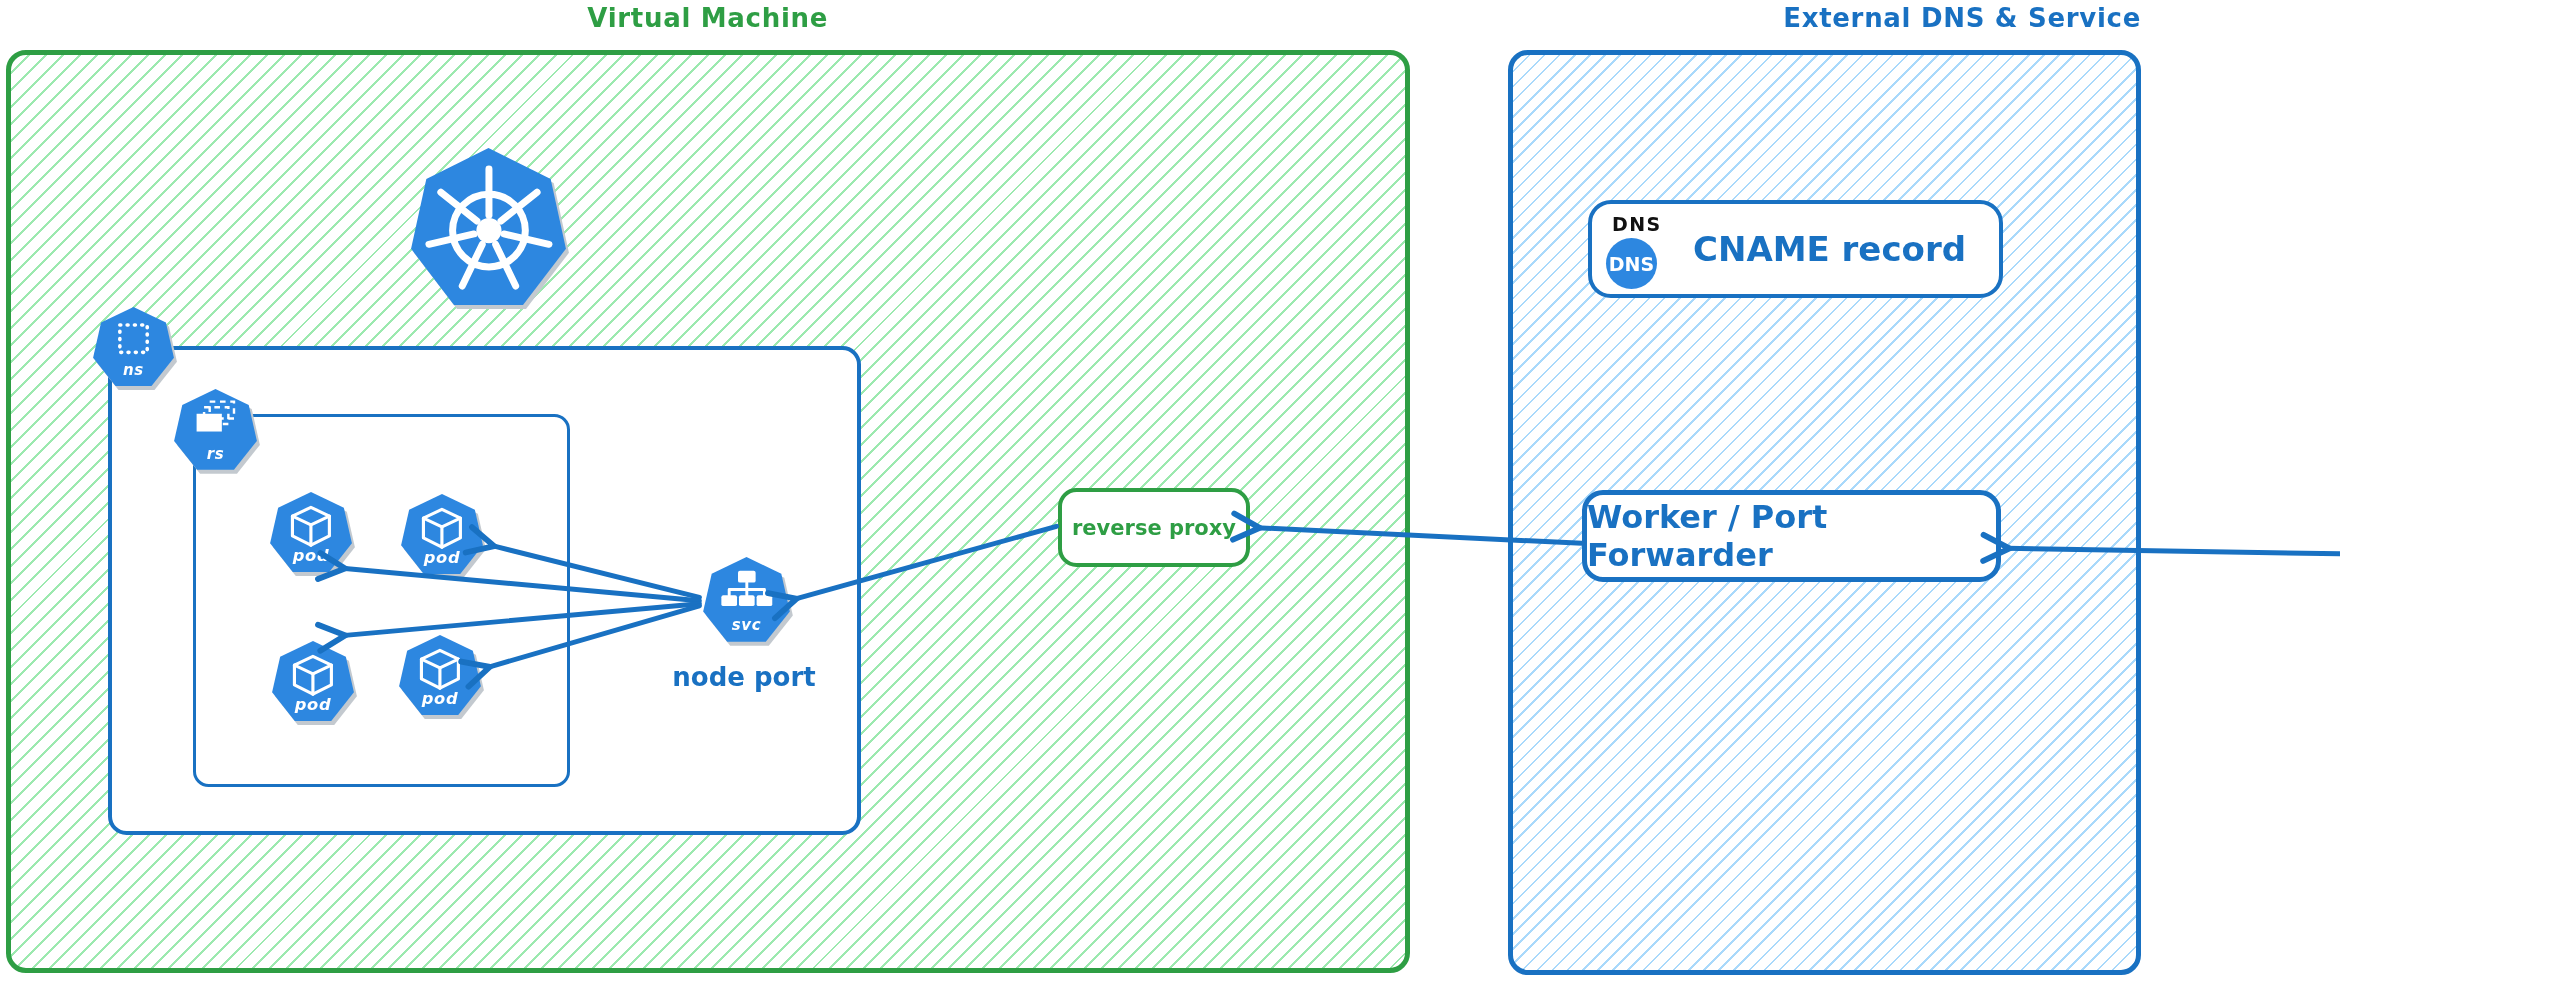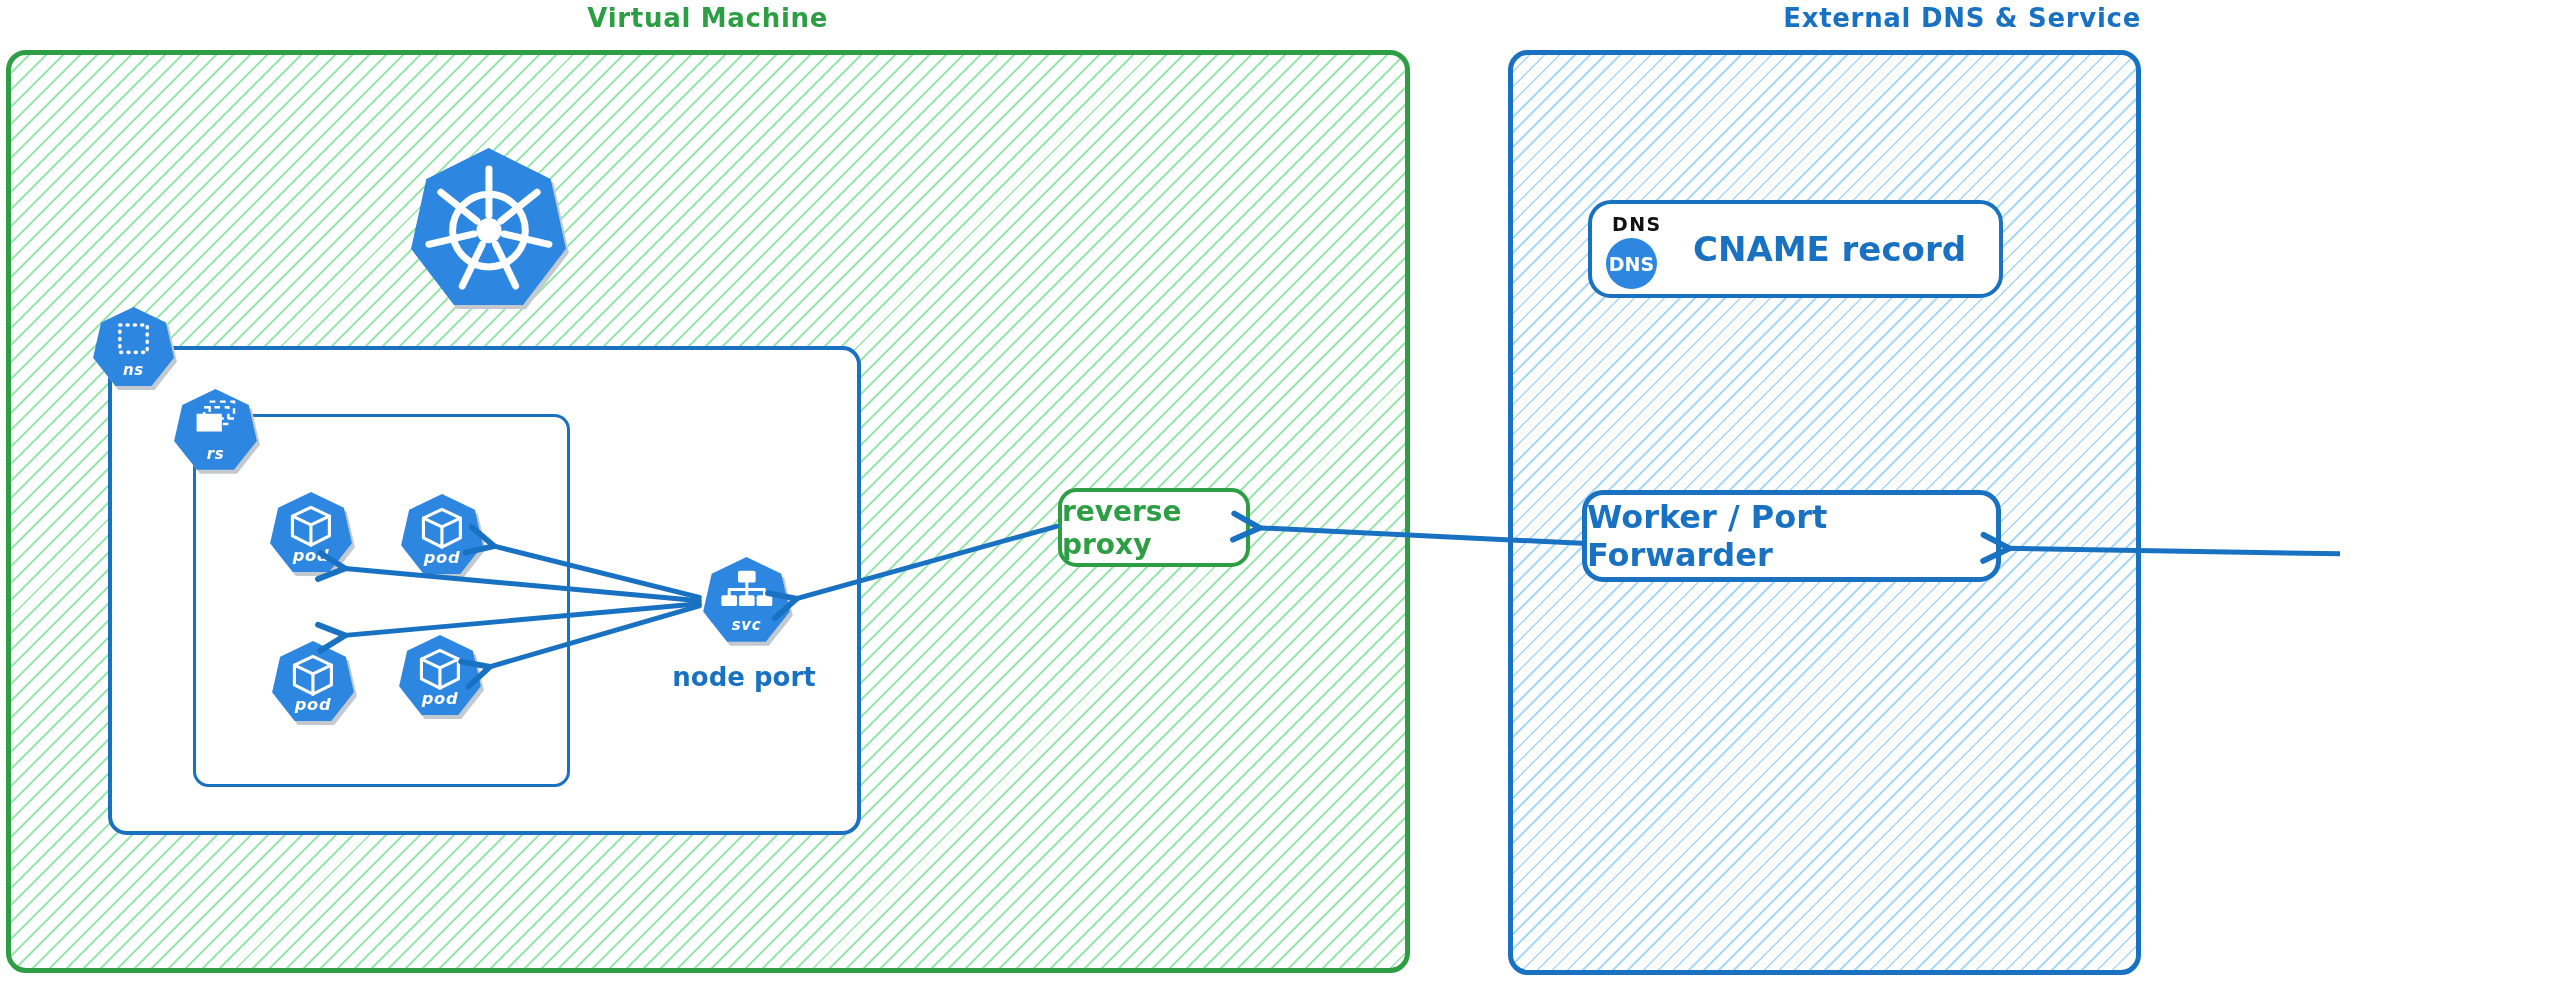--- a/index.html
+++ b/index.html
@@ -27,21 +27,21 @@
   #ext-box{left:1508px;top:50px;width:633px;height:925px;border-width:5px;border-color:var(--blue);border-radius:20px;}
   #ext-title{left:1508px;top:2.8px;width:633px;}
 
   
   #ns-box{left:108px;top:346px;width:753px;height:489px;border-width:4.3px;border-color:var(--blue);border-radius:18.5px;z-index:2;}
   #rs-box{left:193px;top:414px;width:377px;height:373px;border-width:3.6px;border-color:var(--blue);border-radius:15.6px;z-index:3;}
 
   
   #rp-box{left:1058px;top:488px;width:192px;height:79px;border-width:4.3px;border-color:var(--green);border-radius:18.5px;
     display:flex;align-items:center;justify-content:center;z-index:4;}
-  #rp-box span{font-size:28px;font-weight:600;color:var(--green);}
+  #rp-box span{font-size:21px;font-weight:600;color:var(--green);}
 
   #dns-box{left:1588px;top:200px;width:415px;height:98px;border-width:4.3px;border-color:var(--blue);border-radius:23px;z-index:4;}
   #dns-tag{position:absolute;left:20px;top:8.5px;font-size:19px;font-weight:700;color:var(--ink);letter-spacing:1.4px;}
   #dns-circle{position:absolute;left:14px;top:34px;width:51px;height:51px;border-radius:50%;background:var(--icon-blue);
     display:flex;align-items:center;justify-content:center;}
   #dns-circle span{color:#fff;font-size:19px;font-weight:700;}
   #cname-label{position:absolute;left:85px;top:0;width:305px;height:100%;display:flex;align-items:center;justify-content:center;
     font-size:34px;font-weight:600;color:var(--blue);}
 
   #worker-box{left:1582px;top:490px;width:419px;height:92px;border-width:5px;border-color:var(--blue);border-radius:21px;

